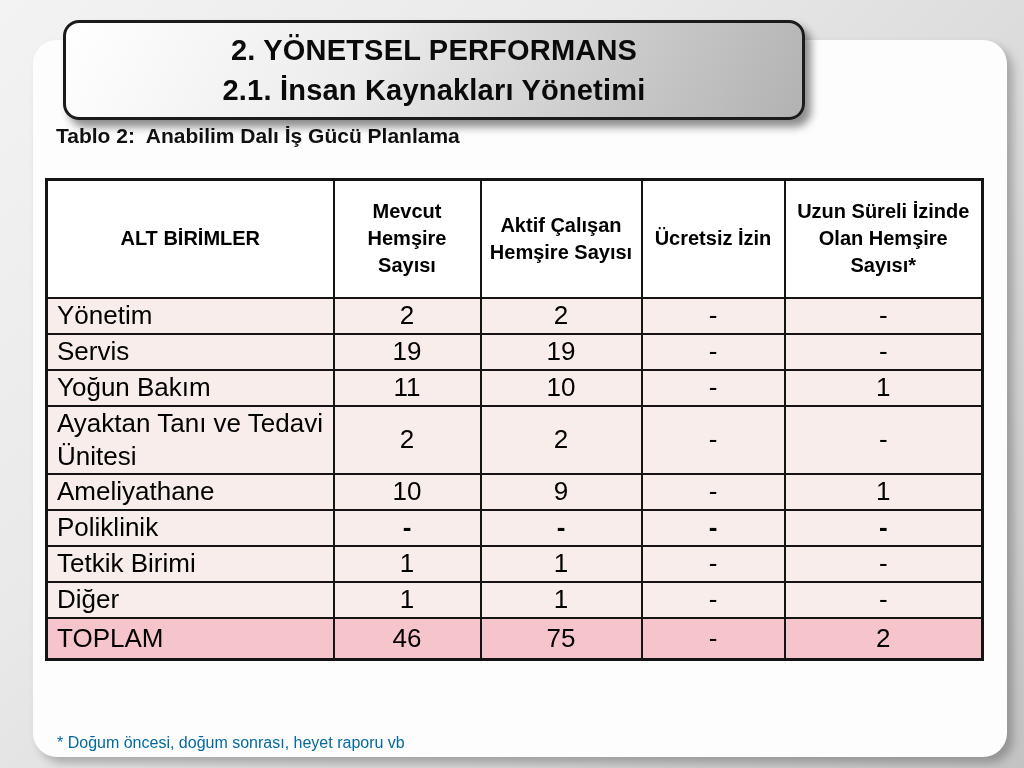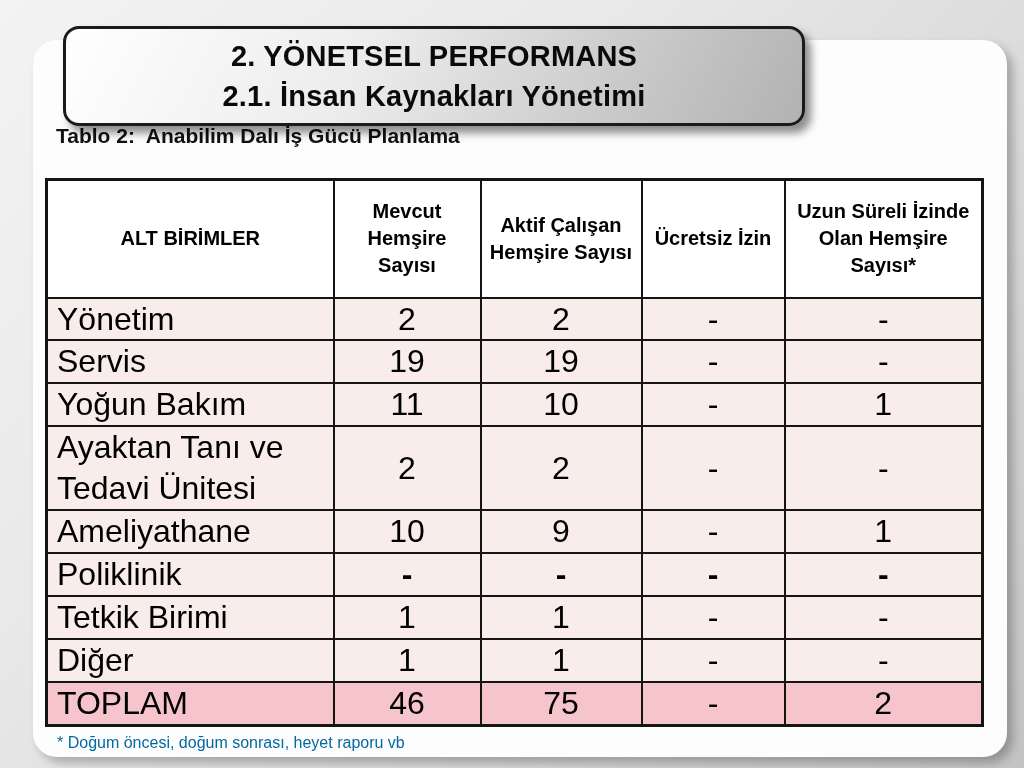--- a/index.html
+++ b/index.html
@@ -8,21 +8,21 @@
   .bg {
     position:absolute; left:0; top:0; width:1024px; height:768px;
     background:linear-gradient(135deg,#f3f3f3 0%,#e9e9e9 35%,#d6d6d6 70%,#c3c3c3 100%);
   }
   .panel {
     position:absolute; left:33px; top:40px; width:974px; height:717px;
     background:#fdfdfd; border-radius:24px;
     box-shadow:6px 6px 10px rgba(0,0,0,0.25);
   }
   .title-box {
-    position:absolute; left:63px; top:26px; width:742px; height:100px;
+    position:absolute; left:63px; top:20px; width:742px; height:100px;
     border:3px solid #1b1b1b; border-radius:16px;
     background:linear-gradient(118deg,#ffffff 0%,#ececec 40%,#c9c9c9 75%,#b2b2b2 100%);
     box-shadow:6px 7px 8px rgba(0,0,0,0.45);
     display:flex; flex-direction:column; justify-content:center; align-items:center;
     z-index:5;
   }
   .title-line { font-size:29px; font-weight:bold; color:#0a0a0a; line-height:40px; letter-spacing:0.2px; }
   .table-label {
     position:absolute; left:56px; top:124px; font-size:21px; font-weight:bold;
     color:#111; z-index:4; white-space:pre;
@@ -32,21 +32,21 @@
     border-collapse:collapse; table-layout:fixed; z-index:4;
     border:3px solid #141414;
   }
   table.data th, table.data td { border:2px solid #141414; color:#000; }
   table.data th {
     background:#ffffff; font-size:20px; font-weight:bold;
     text-align:center; vertical-align:middle; height:118px; line-height:1.35;
     padding:0 4px;
   }
   table.data td {
-    background:#f9edeb; font-size:32px; height:36px; line-height:1.28;
+    background:#f9edeb; font-size:26px; height:36px; line-height:1.28;
     text-align:center; vertical-align:middle; padding:0 6px;
   }
   table.data td.rowname { text-align:left; padding-left:9px; }
   tr.total-row td { background:#f6c4cb; height:41px; }
   tr.bold-vals td.val { font-weight:bold; }
   .footnote {
     position:absolute; left:57px; top:734px; font-size:16px; color:#0369a1; z-index:4;
   }
 </style>
 </head>

